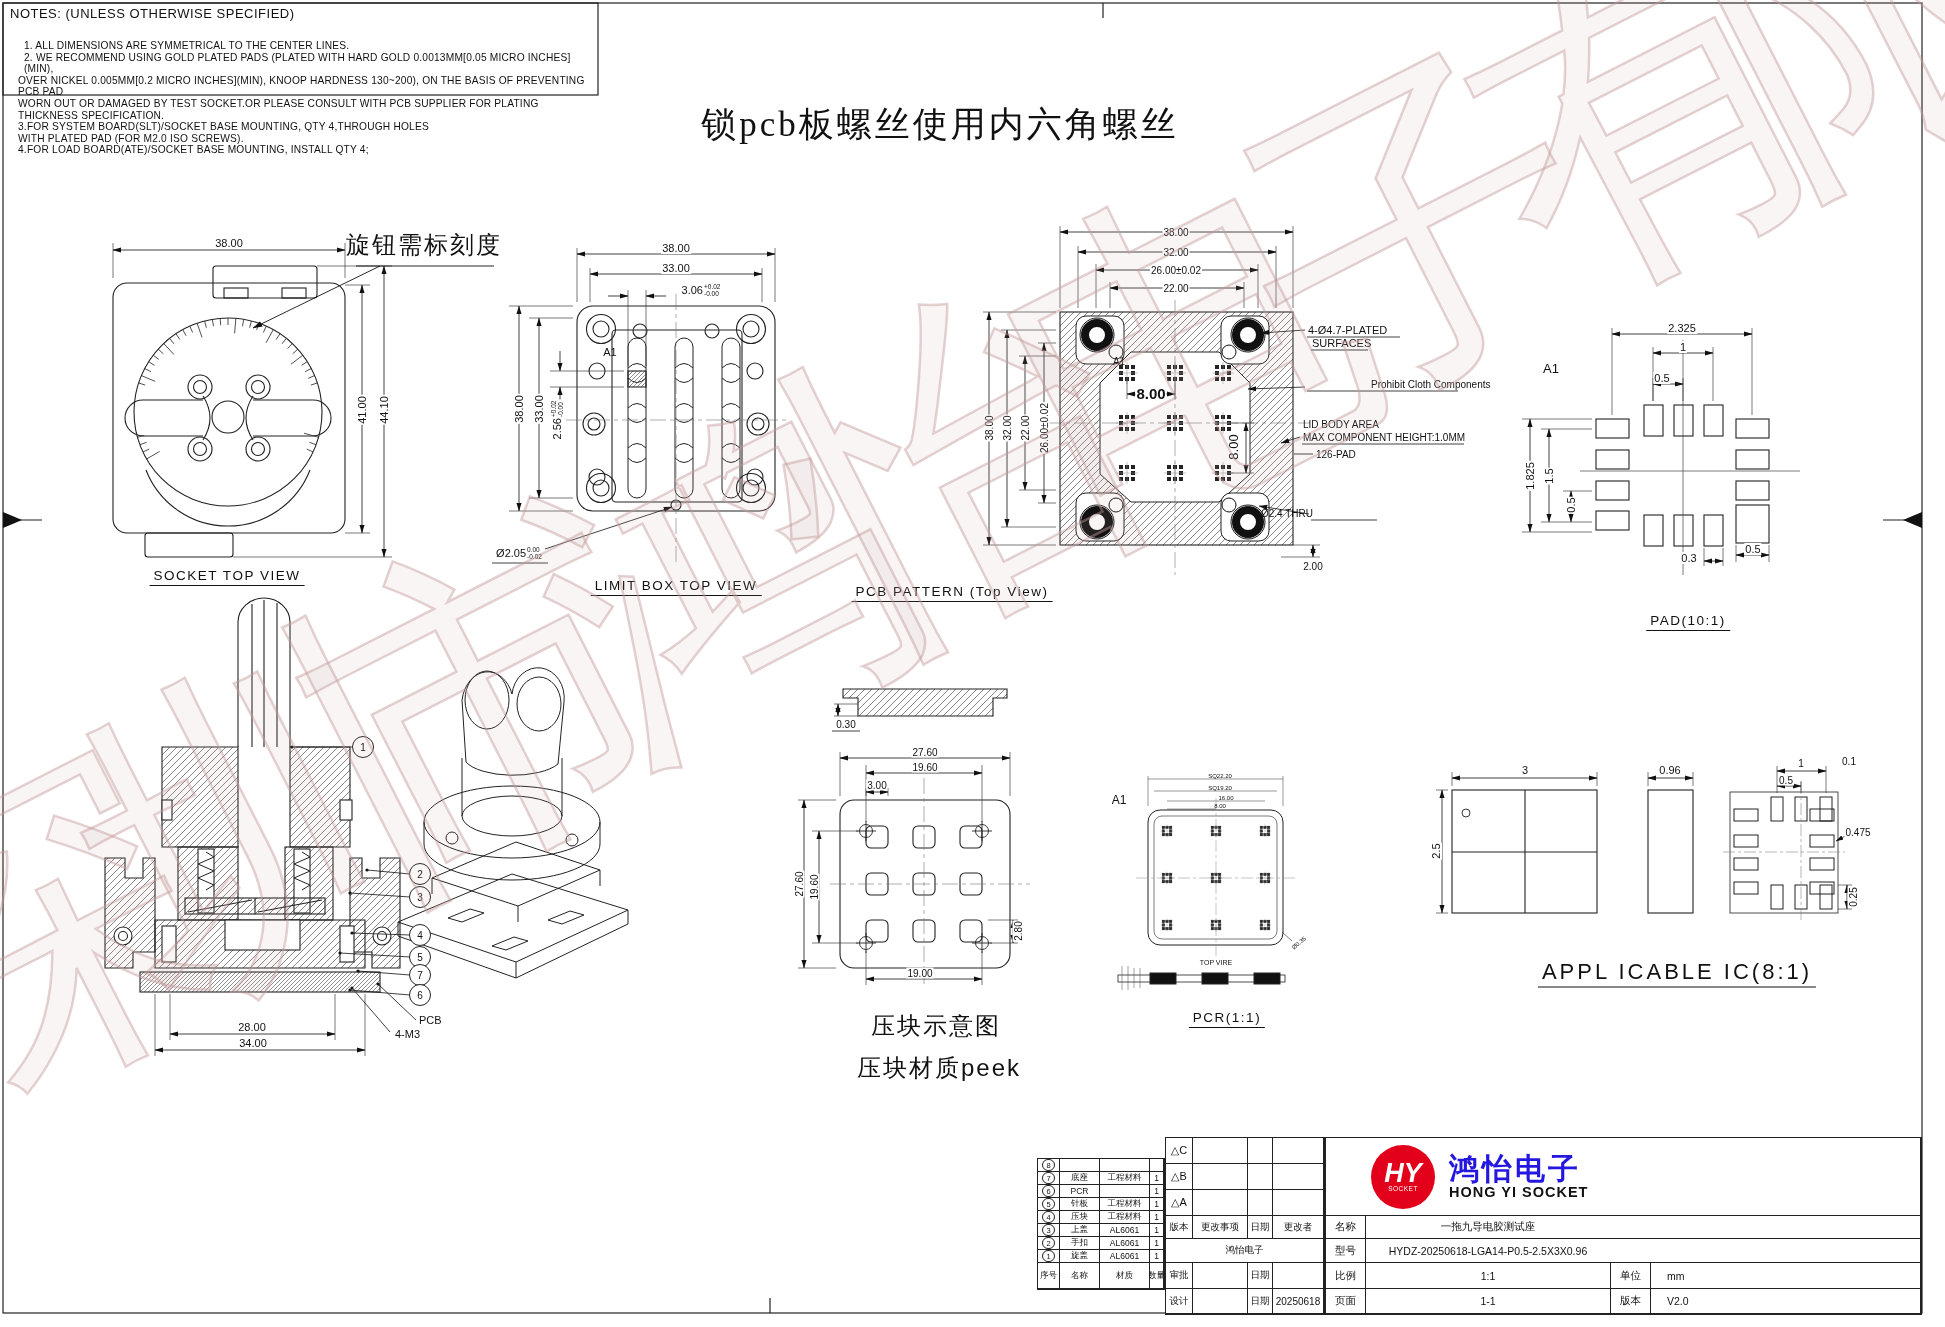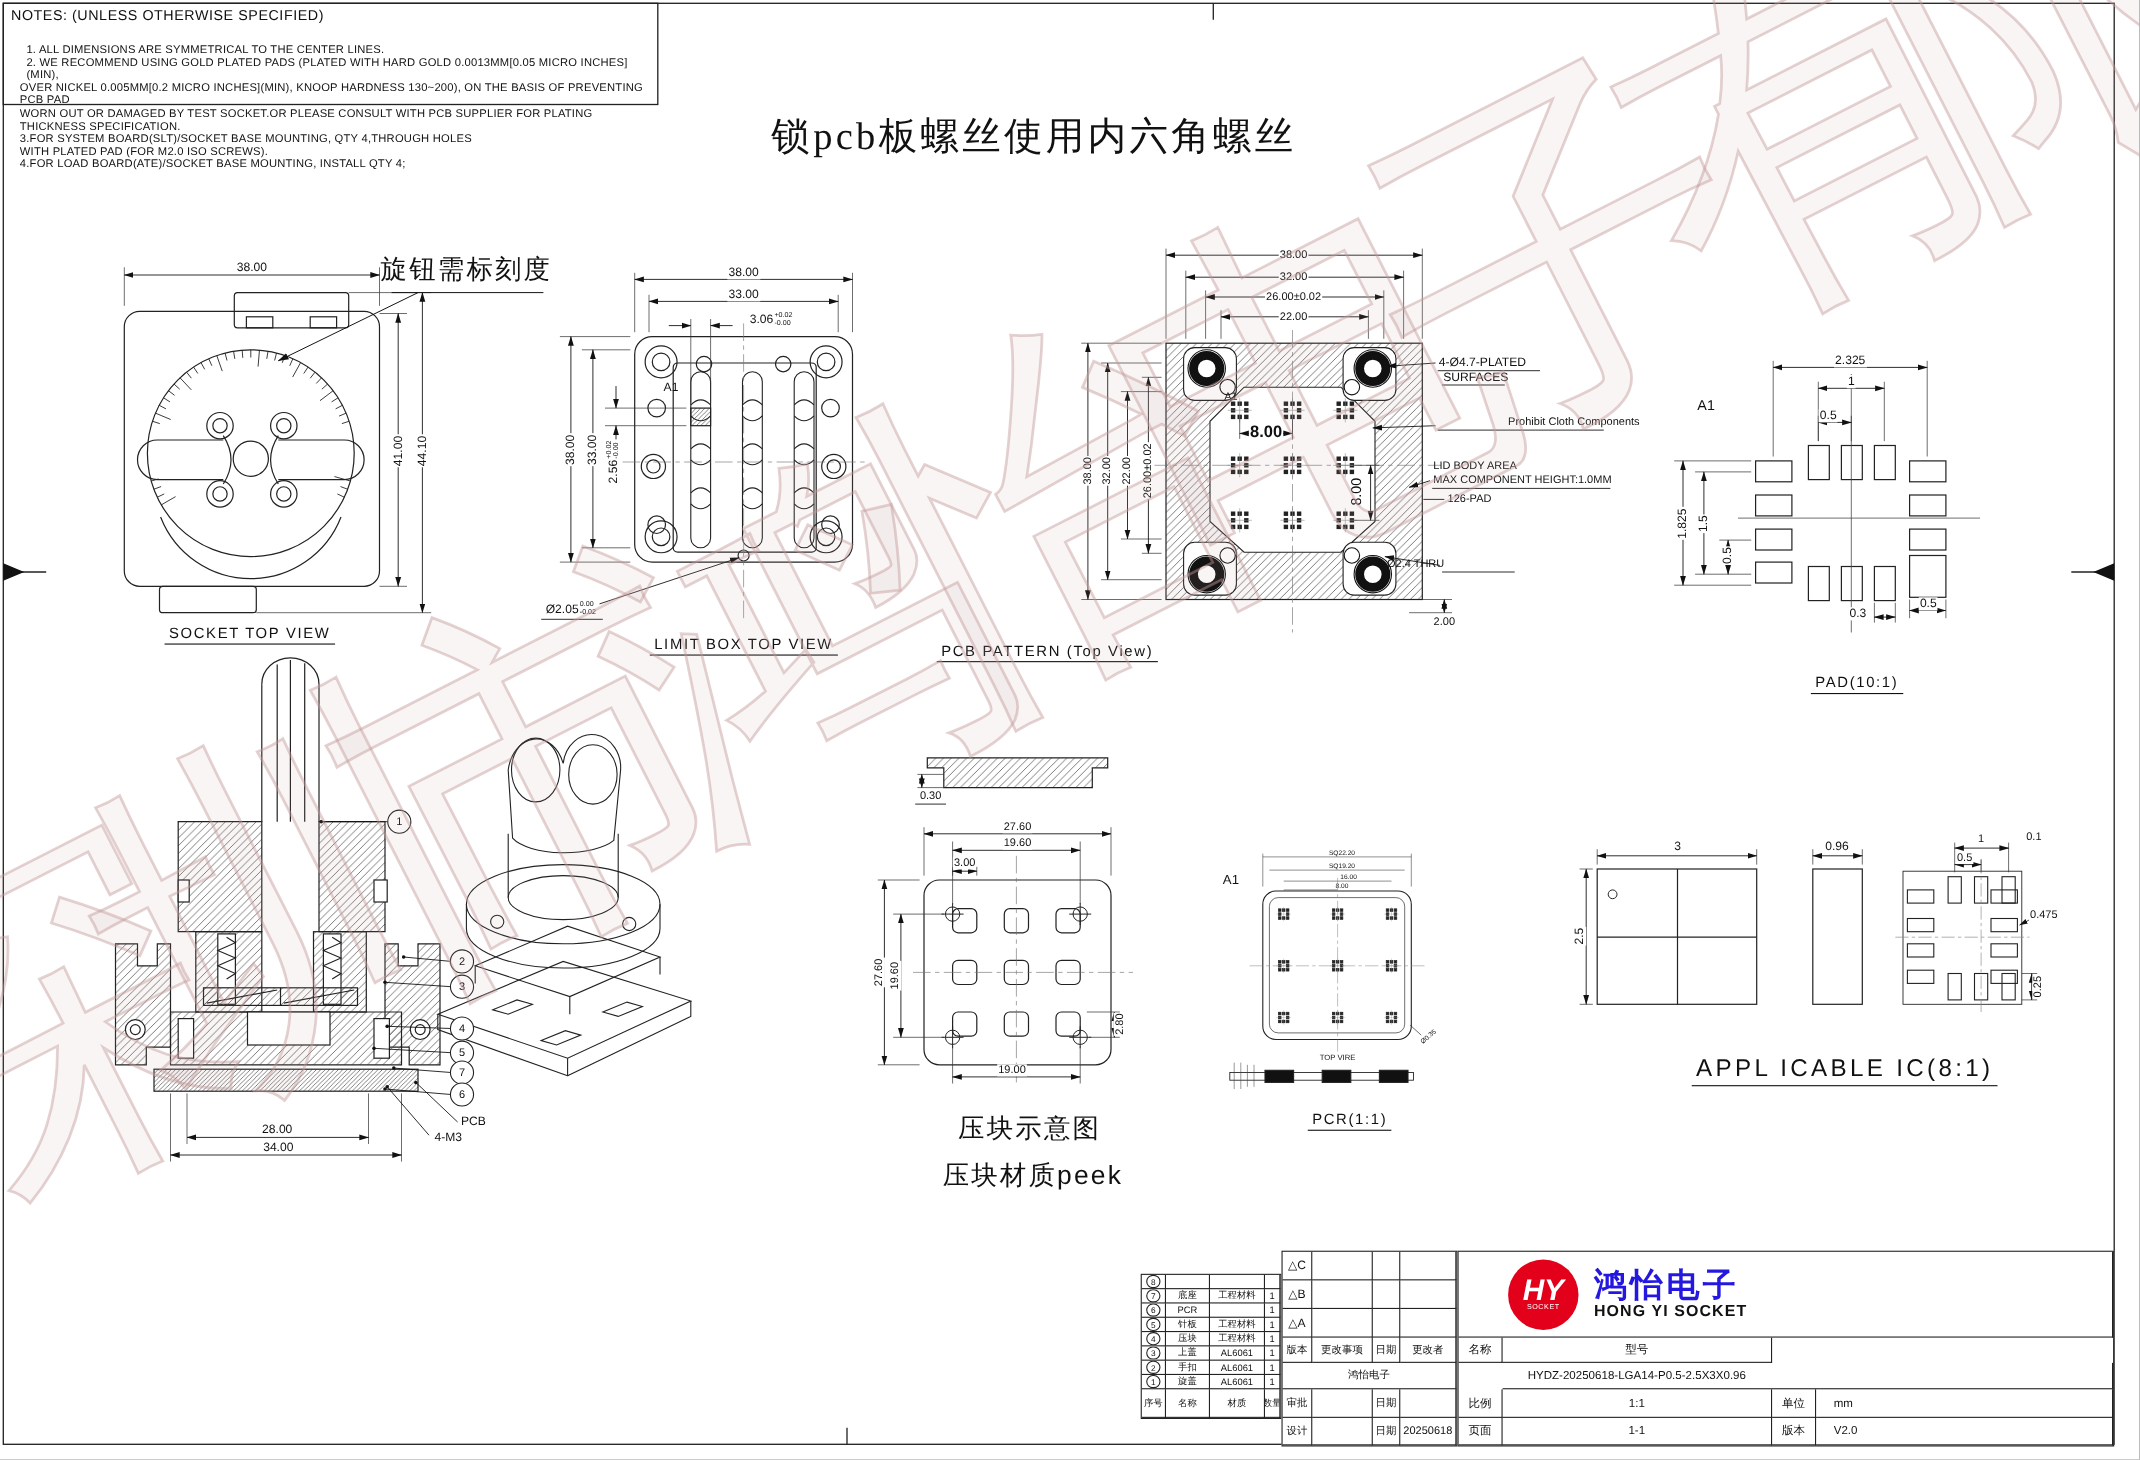--- a/index.html
+++ b/index.html
@@ -792,20 +792,21 @@
     <div id="logo-circle" style="background:#e2001a">
       <span id="logo-hy">HY</span>
       <span id="logo-socket">SOCKET</span>
     </div>
     <div>
       <div id="brand-cn" style="color:#2417e0">鸿怡电子</div>
       <div id="brand-en">HONG YI SOCKET</div>
     </div>
   </div>
   <div class="c">名称</div>
+  <div class="c span24" style="justify-content:center;padding-right:310px">一拖九导电胶测试座</div>
   <div class="c">型号</div>
   <div class="c span24" style="justify-content:center;padding-right:310px">HYDZ-20250618-LGA14-P0.5-2.5X3X0.96</div>
   <div class="c">比例</div>
   <div class="c">1:1</div>
   <div class="c">单位</div>
   <div class="c valL">mm</div>
   <div class="c">页面</div>
   <div class="c">1-1</div>
   <div class="c">版本</div>
   <div class="c valL">V2.0</div>

